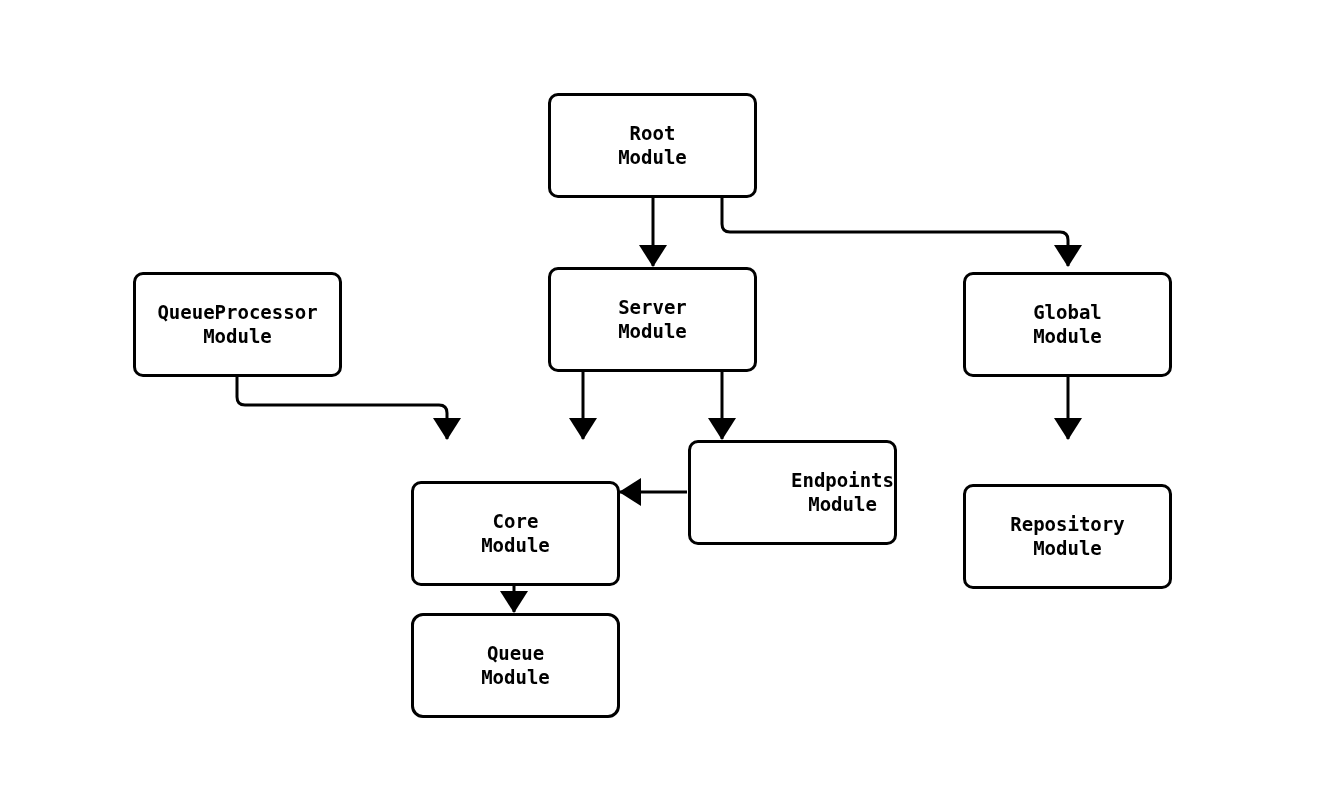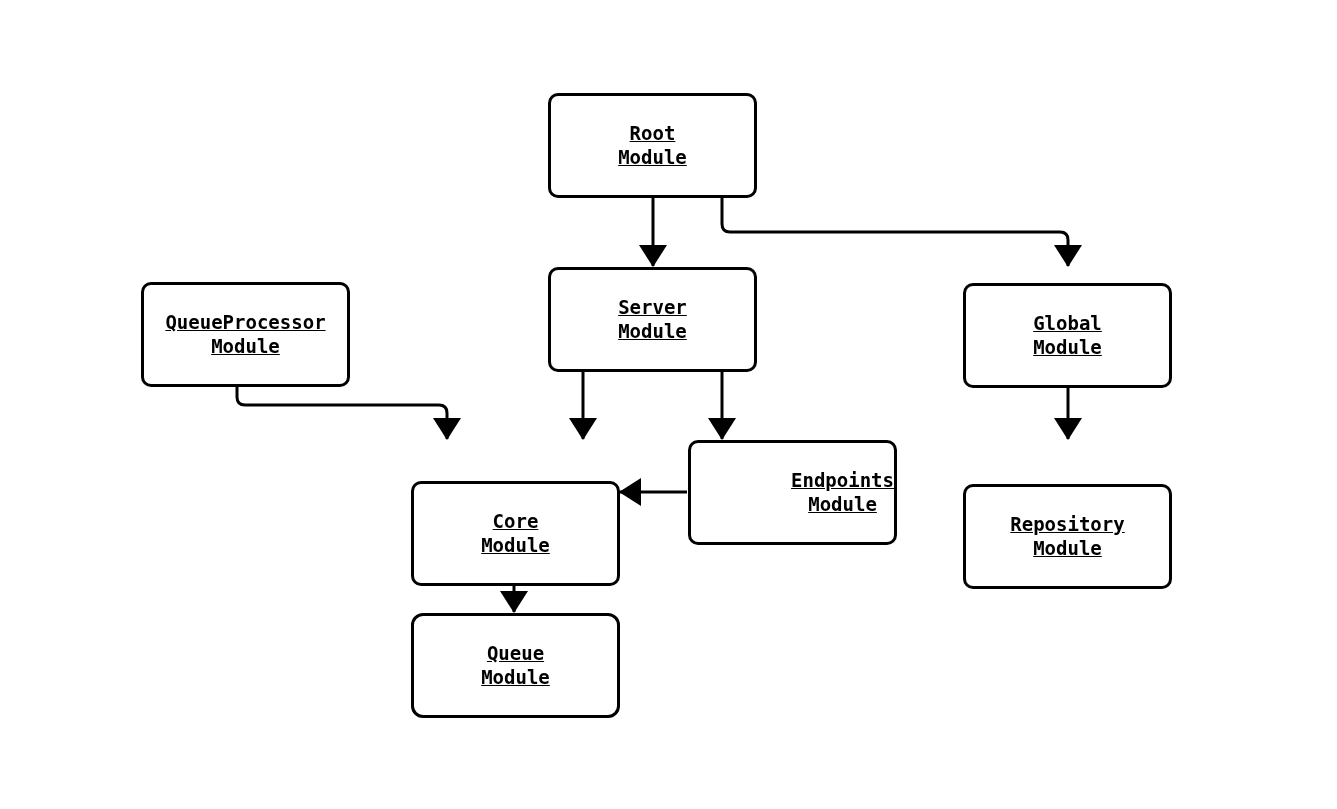--- a/index.html
+++ b/index.html
@@ -39,21 +39,20 @@
     align-items: center;
     justify-content: center;
     text-align: center;
   }
   .node .label {
     white-space: pre-line;
     font-size: 19px;
     font-weight: bold;
     line-height: 1.25;
     color: #000000;
-    text-decoration: underline;
   }
 </style>
 </head>
 <body>
 
 <div class="canvas">
 
   <svg class="edge-layer" width="1337" height="809" viewBox="0 0 1337 809" xmlns="http://www.w3.org/2000/svg">
     <defs>
       <marker id="arrowhead" markerUnits="userSpaceOnUse" markerWidth="22" markerHeight="28" viewBox="0 0 22 28" refX="21" refY="14" orient="auto">
@@ -76,31 +75,31 @@
     <path class="edge" d="M1068,372 L1068,439" marker-end="url(#arrowhead)"></path>
 
     <path class="edge" d="M514,545 L514,612" marker-end="url(#arrowhead)"></path>
   </svg>
 
   <div class="node" style="left:548px; top:93px;">
     <span class="label">Root
 Module</span>
   </div>
 
-  <div class="node" style="left:133px; top:282px;margin-left:8px;">
+  <div class="node" style="left:133px; top:272px;">
     <span class="label">QueueProcessor
 Module</span>
   </div>
 
   <div class="node" style="left:548px; top:267px;text-align:center;">
     <span class="label">Server
 Module</span>
   </div>
 
-  <div class="node" style="left:963px; top:283px;">
+  <div class="node" style="left:963px; top:272px;">
     <span class="label">Global
 Module</span>
   </div>
 
   <div class="node" style="left:411px; top:440px;margin-top:41px;">
     <span class="label">Core
 Module</span>
   </div>
 
   <div class="node" style="left:688px; top:440px;justify-content:flex-end;">

